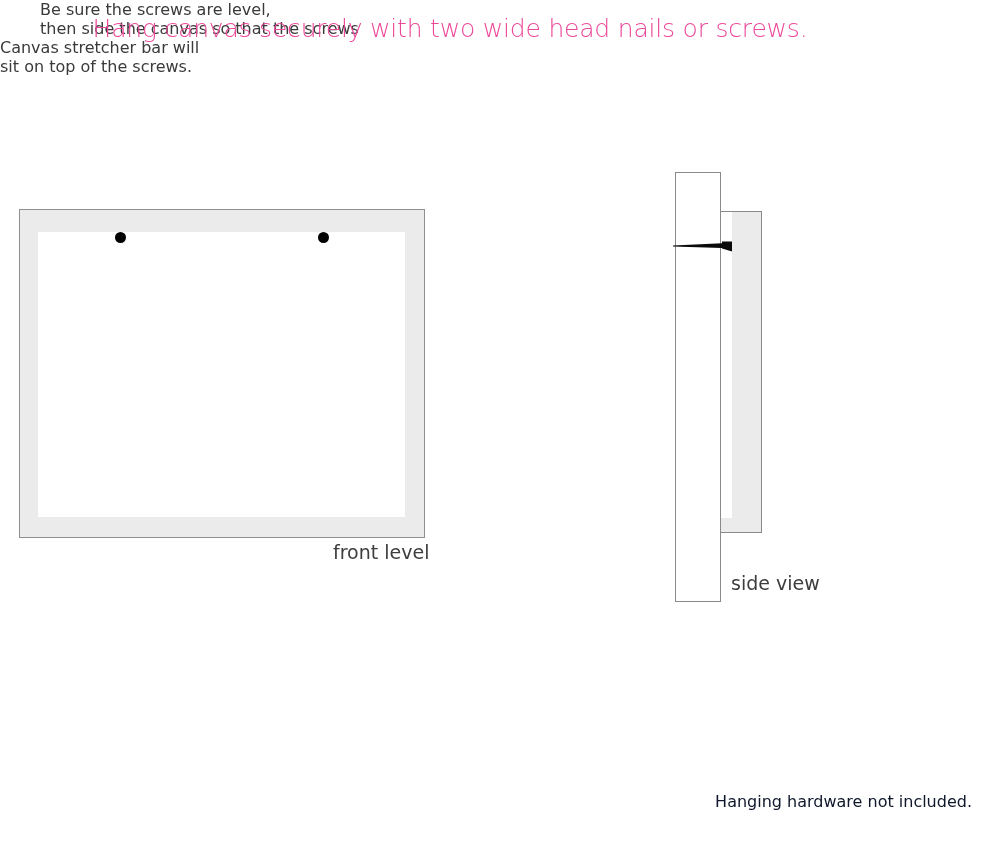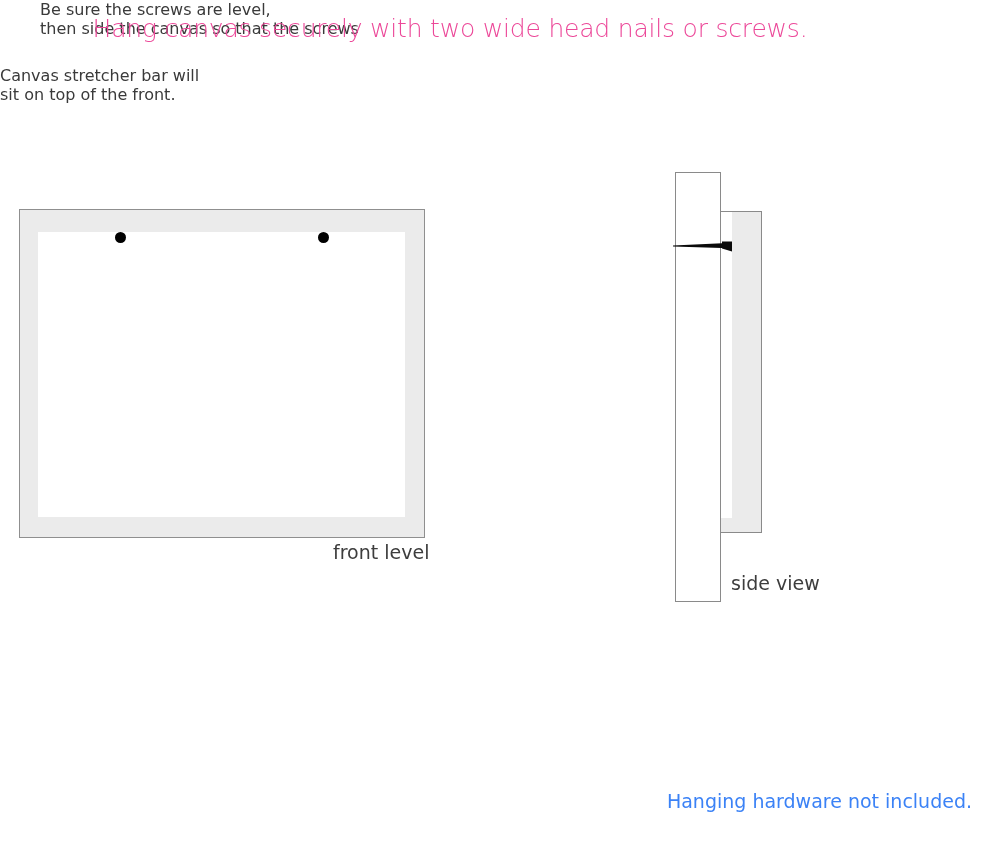--- a/index.html
+++ b/index.html
@@ -32,21 +32,20 @@
   #caption-front {
     left: 12px;
     top: 103px;
     width: 424px;
     padding-left: 40px;
   }
   #caption-side {
     left: 540px;
     top: 103px;
     width: 280px;
-    margin-top: 28px;
   }
   .caption-line { display: block; white-space: nowrap; }
 
   
   .view-label {
     position: absolute;
     font-size: 19px;
     font-weight: 400;
     color: #3d3d3d;
     white-space: nowrap;
@@ -135,39 +134,39 @@
     height: 20px;
     z-index: 4;
   }
 
   
   #footer {
     position: absolute;
     right: 18px;
     top: 791px;
     text-align: center;
-    font-size: 19px;
+    font-size: 16px;
     line-height: 21.5px;
-    color: #3b82f6;
+    color: #0f172a;
   }
   .footer-line { display: block; white-space: nowrap; }
 </style>
 </head>
 <body>
 
 <div id="title">Hang canvas securely with two wide head nails or screws.</div>
 
 <div id="caption-front">
   <span class="caption-line">Be sure the screws are level,</span>
   <span class="caption-line">then side the canvas so that the screws</span>
 </div>
 
 <div id="caption-side">
   <span class="caption-line">Canvas stretcher bar will</span>
-  <span class="caption-line">sit on top of the front.</span>
+  <span class="caption-line">sit on top of the screws.</span>
 </div>
 
 <div id="front-view">
   <div id="front-frame"></div>
   <div id="front-canvas-face"></div>
   <div class="screw-dot" id="screw-left"></div>
   <div class="screw-dot" id="screw-right"></div>
 </div>
 <div class="view-label" id="label-front">front level</div>
 

